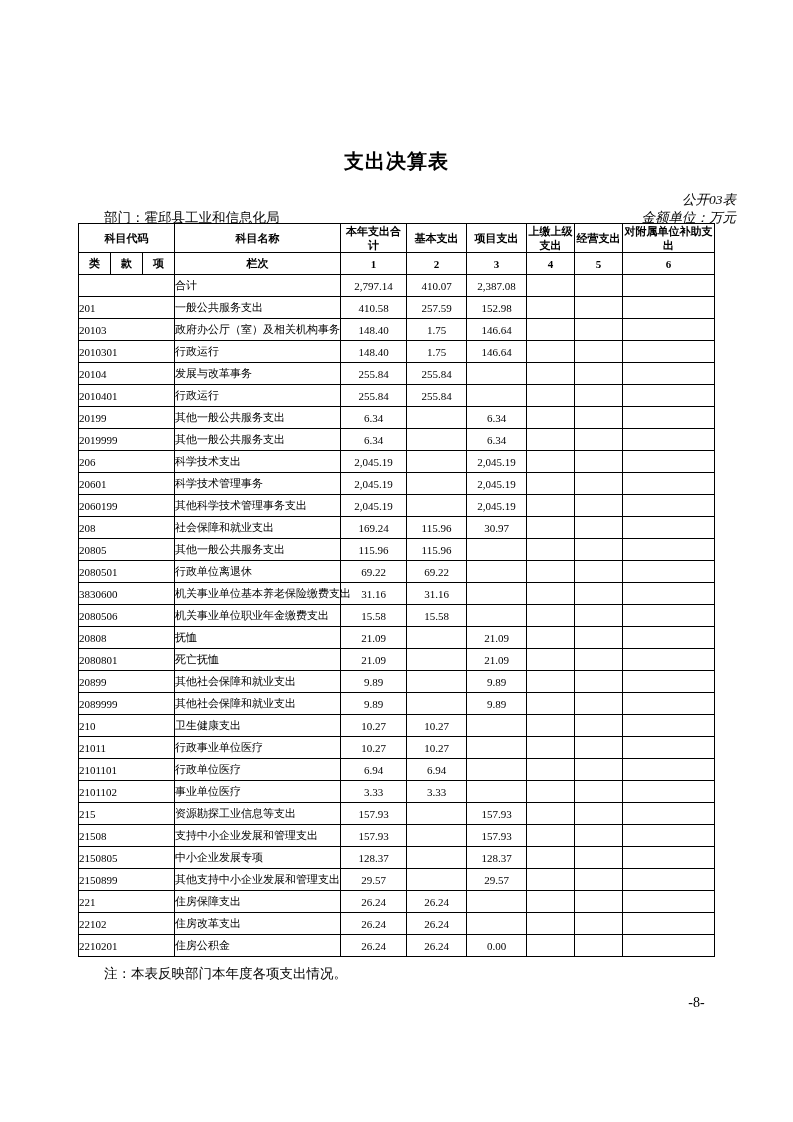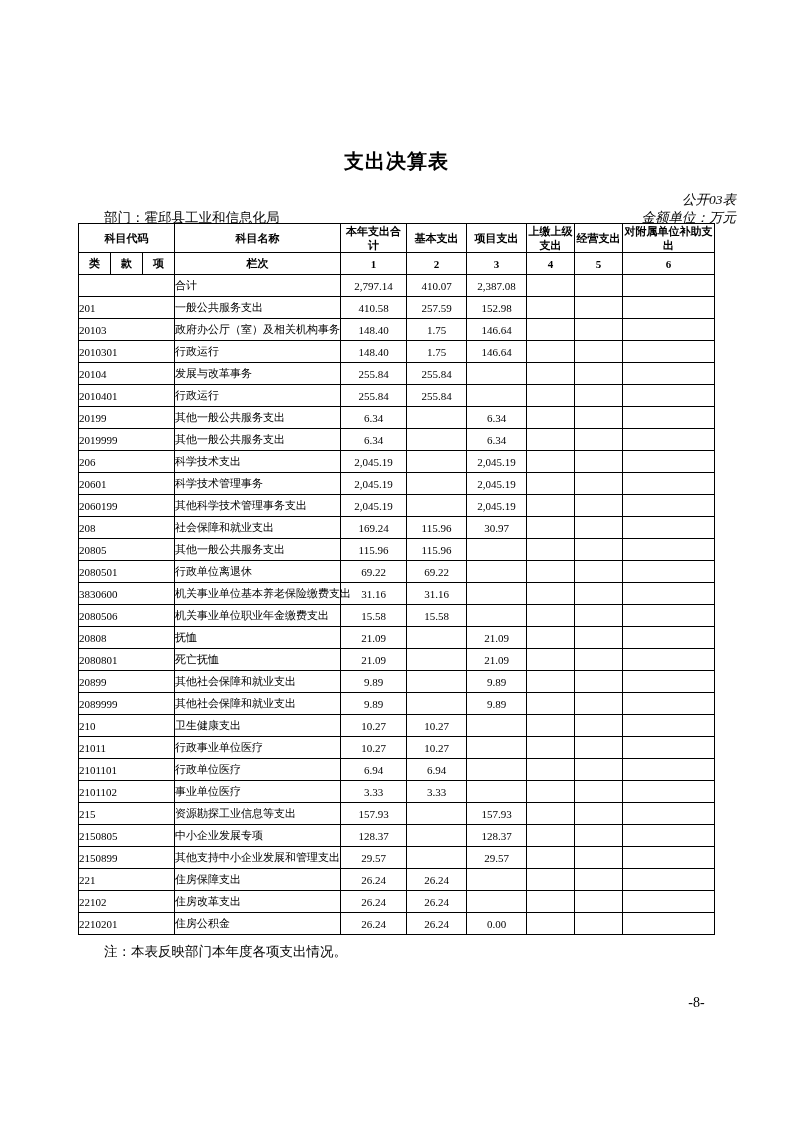--- a/index.html
+++ b/index.html
@@ -402,20 +402,30 @@
           <td colspan="3" class="code-cell">215</td>
           <td class="name-cell">资源勘探工业信息等支出</td>
           <td class="num">157.93</td>
           <td class="num"></td>
           <td class="num">157.93</td>
           <td class="num"></td>
           <td class="num"></td>
           <td class="num"></td>
         </tr>
         <tr>
+          <td colspan="3" class="code-cell">21508</td>
+          <td class="name-cell indent1">支持中小企业发展和管理支出</td>
+          <td class="num">157.93</td>
+          <td class="num"></td>
+          <td class="num">157.93</td>
+          <td class="num"></td>
+          <td class="num"></td>
+          <td class="num"></td>
+        </tr>
+        <tr>
           <td colspan="3" class="code-cell">2150805</td>
           <td class="name-cell indent2">中小企业发展专项</td>
           <td class="num">128.37</td>
           <td class="num"></td>
           <td class="num">128.37</td>
           <td class="num"></td>
           <td class="num"></td>
           <td class="num"></td>
         </tr>
         <tr>

